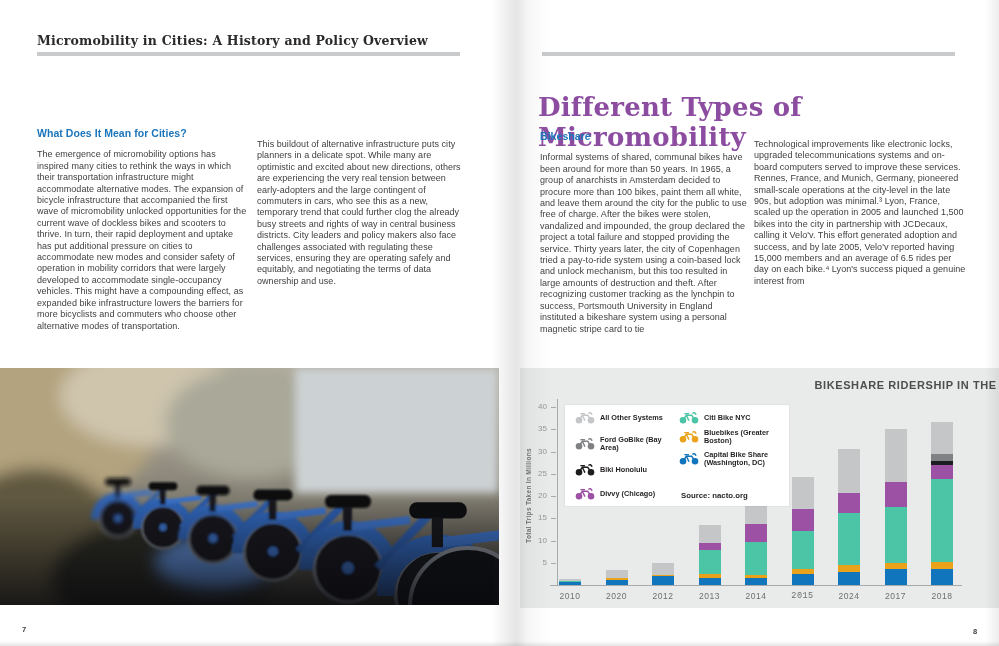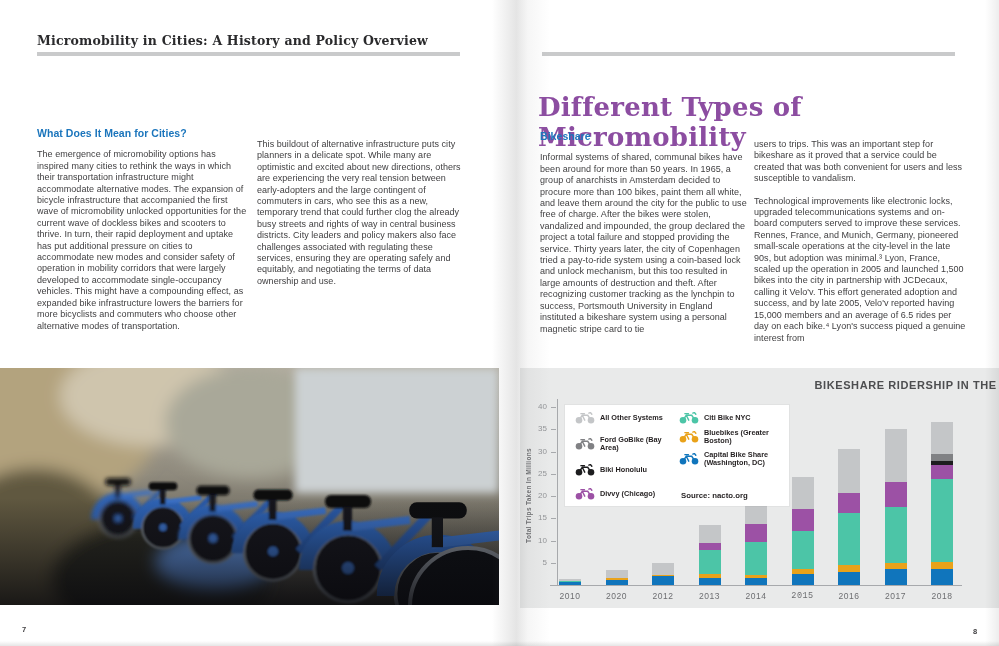--- a/index.html
+++ b/index.html
@@ -127,21 +127,20 @@
     </svg>
   </div>
 
   <div class="rp-title">Different Types of Micromobility</div>
 
   <div class="col rp-col1">
     <div class="col-heading">Bikeshare</div>
     <div class="body-p">Informal systems of shared, communal bikes have been around for more than 50 years. In 1965, a group of anarchists in Amsterdam decided to procure more than 100 bikes, paint them all white, and leave them around the city for the public to use free of charge. After the bikes were stolen, vandalized and impounded, the group declared the project a total failure and stopped providing the service. Thirty years later, the city of Copenhagen tried a pay-to-ride system using a coin-based lock and unlock mechanism, but this too resulted in large amounts of destruction and theft. After recognizing customer tracking as the lynchpin to success, Portsmouth University in England instituted a bikeshare system using a personal magnetic stripe card to tie</div>
   </div>
   <div class="col rp-col2">
-    <div class="body-p">users to trips. This was an important step for bikeshare as it proved that a service could be created that was both convenient for users and less susceptible to vandalism.</div>
     <div class="body-p">Technological improvements like electronic locks, upgraded telecommunications systems and on-board computers served to improve these services. Rennes, France, and Munich, Germany, pioneered small-scale operations at the city-level in the late 90s, but adoption was minimal.³ Lyon, France, scaled up the operation in 2005 and launched 1,500 bikes into the city in partnership with JCDecaux, calling it Velo'v. This effort generated adoption and success, and by late 2005, Velo'v reported having 15,000 members and an average of 6.5 rides per day on each bike.⁴ Lyon's success piqued a genuine interest from</div>
   </div>
 
   <div class="chart-panel">
     <div class="chart-title">BIKESHARE RIDERSHIP IN THE U.S. SINCE 2010</div>
     <div class="ylabel">Total Trips Taken In Millions</div>
     <div class="legend">
       <div class="legend-col">
           <div class="legend-item">
             <svg viewBox="0 0 36 22" width="20" height="12" style="color:#c4c6c8">
@@ -265,21 +264,21 @@
           <div class="seg" style="height: 32.485px; background: rgb(196, 198, 200);"></div>
         </div>
         <div class="xlabel" style="left: 260.5px; top: 223px; font-family: Liberation Mono, monospace;">2015</div>
         <div class="bar" style="left: 318px; width: 22px; top: 81.275px; height: 135.725px;">
           <div class="seg" style="height: 13.35px; background: rgb(16, 117, 188);"></div>
           <div class="seg" style="height: 6.675px; background: rgb(233, 162, 26);"></div>
           <div class="seg" style="height: 52.065px; background: rgb(76, 197, 167);"></div>
           <div class="seg" style="height: 19.58px; background: rgb(156, 81, 165);"></div>
           <div class="seg" style="height: 44.055px; background: rgb(196, 198, 200);"></div>
         </div>
-        <div class="xlabel" style="left: 307px; top: 223px;">2016</div>
+        <div class="xlabel" style="left: 307px; top: 223px;">2024</div>
         <div class="bar" style="left: 364.5px; width: 22px; top: 61.25px; height: 155.75px;">
           <div class="seg" style="height: 16.02px; background: rgb(16, 117, 188);"></div>
           <div class="seg" style="height: 6.23px; background: rgb(233, 162, 26);"></div>
           <div class="seg" style="height: 56.07px; background: rgb(76, 197, 167);"></div>
           <div class="seg" style="height: 24.475px; background: rgb(156, 81, 165);"></div>
           <div class="seg" style="height: 52.955px; background: rgb(196, 198, 200);"></div>
         </div>
         <div class="xlabel" style="left: 353.5px; top: 223px;">2017</div>
         <div class="bar" style="left: 411px; width: 22px; top: 54.13px; height: 162.87px;">
           <div class="seg" style="height: 15.575px; background: rgb(16, 117, 188);"></div>

